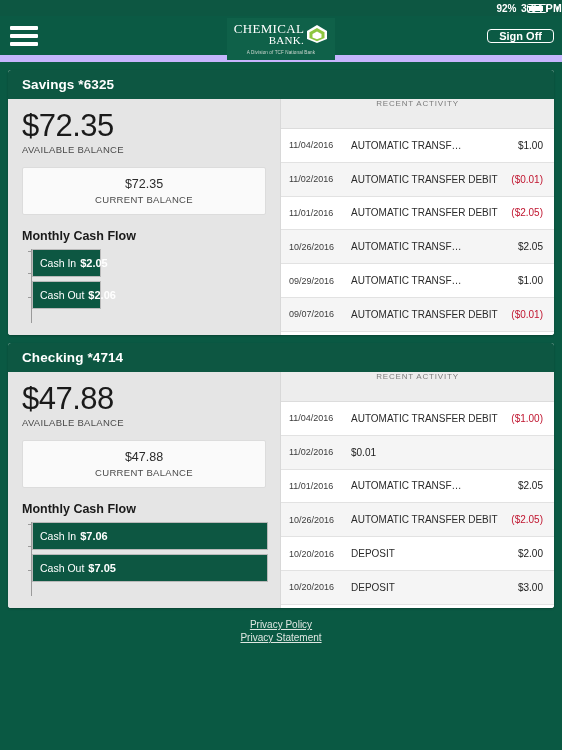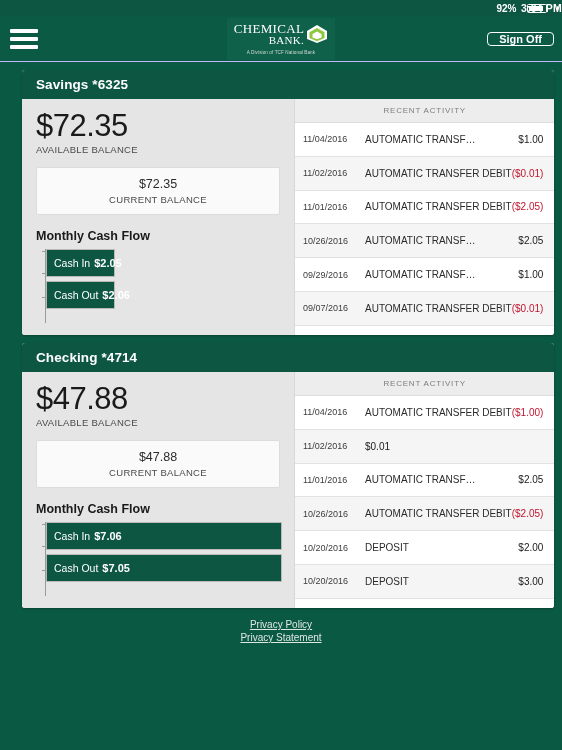--- a/index.html
+++ b/index.html
@@ -35,21 +35,21 @@
     width: 1.5px; height: 4px; background: #ffffff;
     border-radius: 0 1px 1px 0;
   }
 
   
   .appbar {
     height: 46px; width: 100%;
     background: #0b5a44;
     display: flex; align-items: center;
     position: relative;
-    border-bottom: 1px solid #c4b5fd;
+    border-bottom: 7px solid #c4b5fd;
   }
   .hamburger {
     margin-left: 10px; width: 28px; height: 22px;
     display: flex; flex-direction: column; justify-content: center; gap: 4px;
     cursor: pointer;
   }
   .hamburger span {
     display: block; height: 4px; width: 28px;
     background: #ffffff; border-radius: 1px;
   }
@@ -79,21 +79,21 @@
   .signoff {
     position: absolute; right: 8px;
     background: #0b5a44;
     border: 1px solid #ffffff; border-radius: 4px;
     color: #ffffff; font-size: 11px; font-weight: bold;
     padding: 0 11px; cursor: pointer;
   }
 
   
   .card {
-    margin: 8px 8px 0 22px;
+    margin: 8px 8px 0 8px;
     background: #ffffff;
     border-radius: 3px;
     overflow: hidden;
     box-shadow: 0 1px 2px rgba(0,0,0,.25);
   }
   .card-header {
     height: 29px; background: #0d5742;
     display: flex; align-items: center;
     padding-left: 14px;
   }
@@ -155,22 +155,22 @@
     color: #ffffff; font-size: 10.5px;
     white-space: nowrap;
   }
   .bar b { margin-left: 4px; font-size: 11px; }
   .chart-foot { height: 10px; }
 
   
   .right-pane { flex: 1; background: #ffffff; display: flex; flex-direction: column; }
   .activity-head {
     background: #ededed;
-    height: 24px;
-    display: flex; align-items: center; justify-content: center;
+    height: 30px;
+    display: flex; align-items: flex-start; justify-content: center;
     border-bottom: 1px solid #dcdcdc;
   }
   .activity-head span {
     font-size: 8px; color: #7c7c7c; letter-spacing: .8px;
   }
   .act-row {
     display: flex; align-items: center;
     height: 33.8px;
     border-bottom: 1px solid #e2e2e2;
     padding: 0 11px 0 8px;

